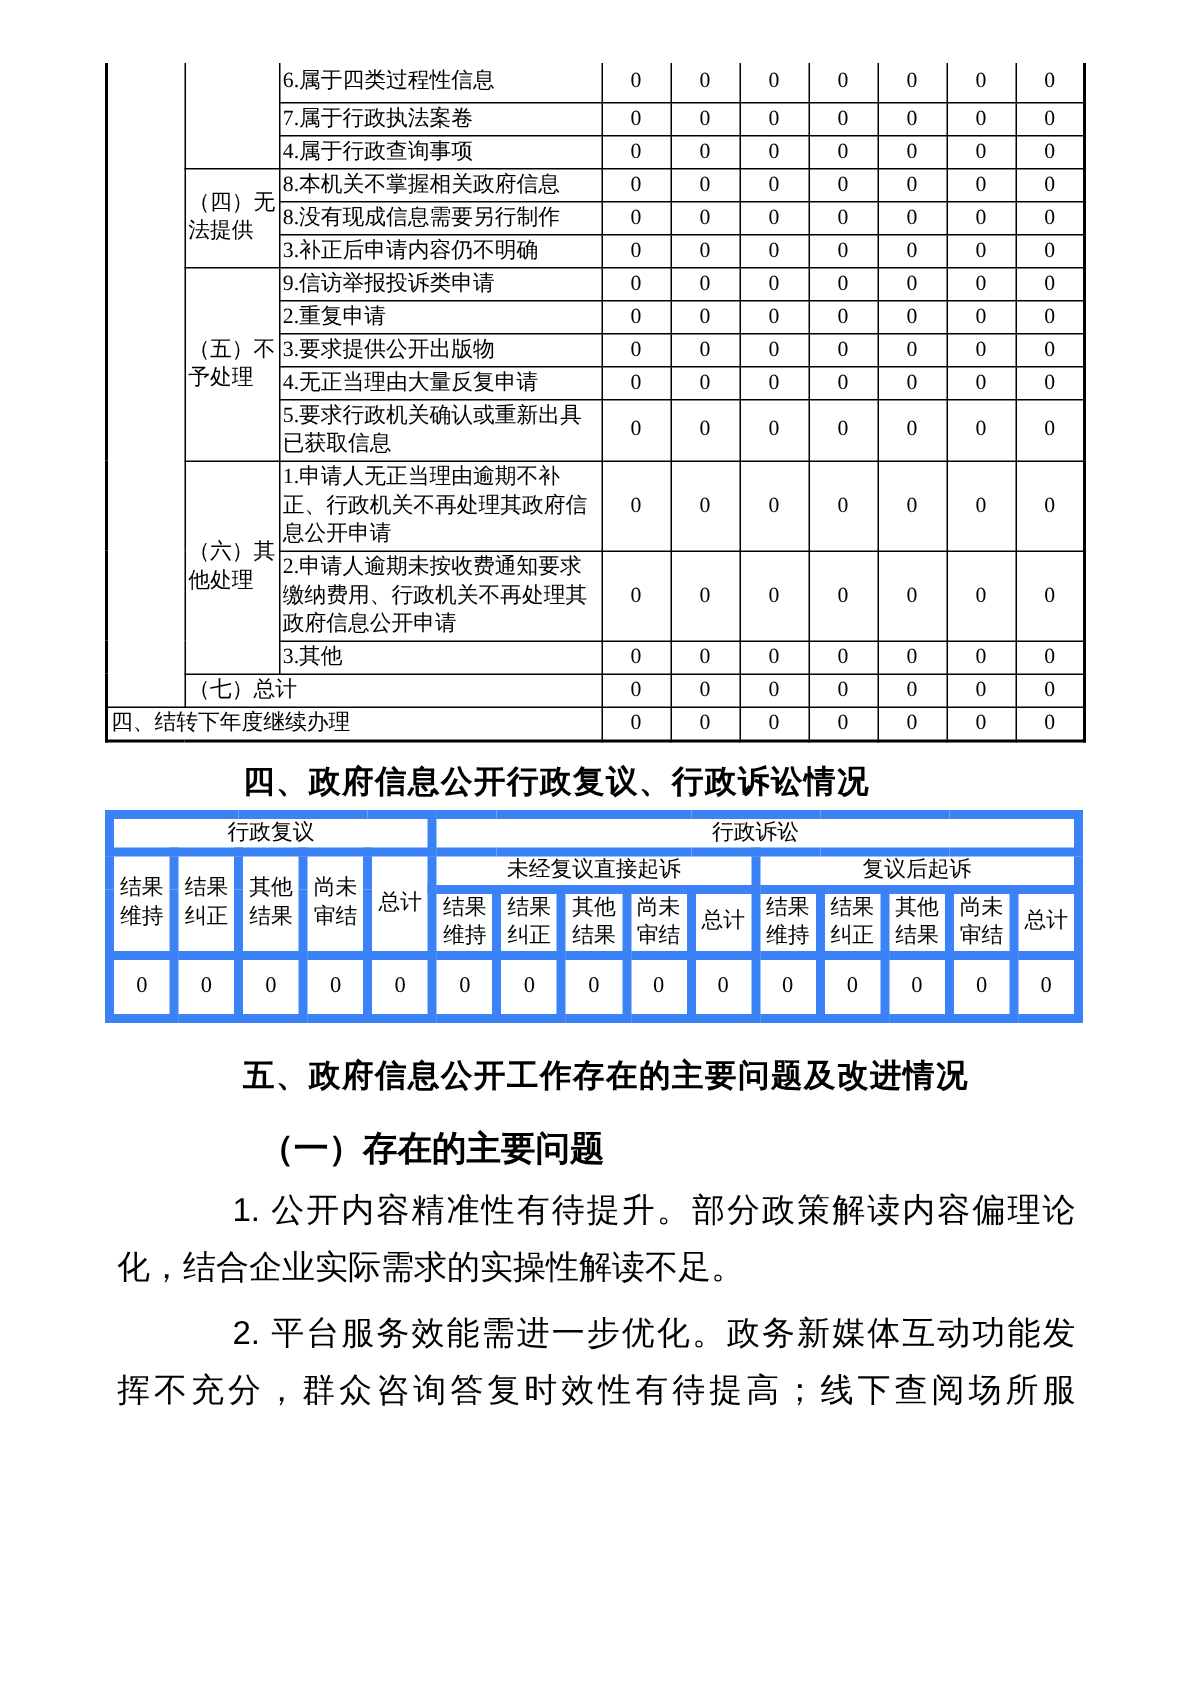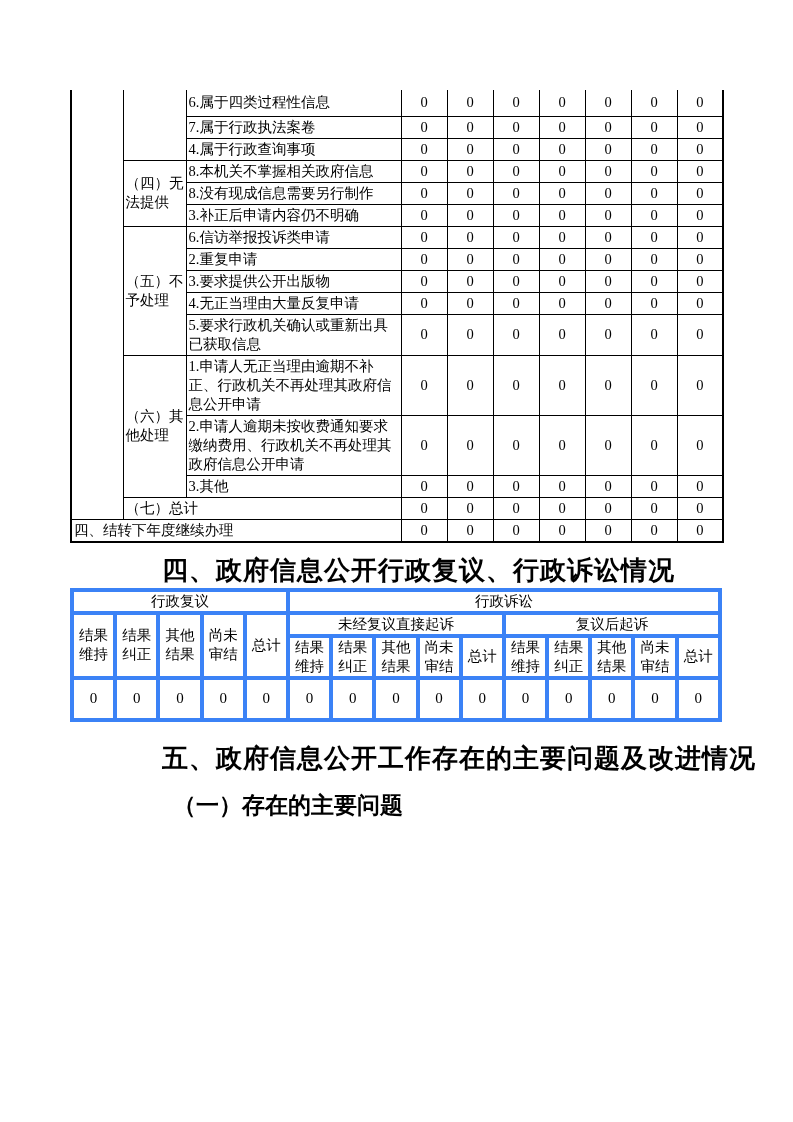--- a/index.html
+++ b/index.html
@@ -21,54 +21,54 @@
   
   table {
     border-collapse: collapse;
     table-layout: fixed;
     width: 652px;
     font-family: "Liberation Serif", "DejaVu Serif", serif;
     color: #000;
   }
 
   
-  #table1 { margin-top: 90px; border: 2px solid #000; border-top: 0; }
+  #table1 { margin-top: 42px; border: 2px solid #000; border-top: 0; }
   #table1 td {
     border: 1px solid #000;
     font-size: 14.5px;
     line-height: 19px;
     padding: 1px 2px;
     height: 22px;
     vertical-align: middle;
     overflow: hidden;
   }
   #table1 tr:first-child > td { border-top: 0; height: 26px; }
   .t1-spacer { }
   .t1-cat  { font-size: 14px; padding: 1px 1px 1px 2px; }
   .t1-item { text-align: left; padding: 2px 2px 2px 4px; }
   .t1-val  { text-align: center; font-size: 15px; }
   .t1-total { padding-left: 8px; }
   .t1-carry { padding-left: 4px; }
 
   
   .sec-title {
-    font-size: 26px;
+    font-size: 21px;
     font-weight: bold;
     line-height: 24px;
     padding-left: 92px;
     letter-spacing: 1px;
     white-space: nowrap;
   }
   #sec4-title { margin-top: 15px; }
   #sec5-title { margin-top: 24px; }
 
   
   #table2 { margin-top: 6px; border: 2px solid #000; }
   #table2 td {
-    border: 4px solid #3b82f6;
+    border: 6px solid #3b82f6;
     font-size: 14.5px;
     line-height: 19px;
     padding: 0 1px;
     text-align: center;
     vertical-align: middle;
     overflow: hidden;
   }
   #table2 .g1 { height: 23px; }
   #table2 .g2 { height: 22px; }
   #table2 .sub { height: 42px; }
@@ -178,21 +178,21 @@
             <td class="t1-val">0</td>
             <td class="t1-val">0</td>
             <td class="t1-val">0</td>
             <td class="t1-val">0</td>
             <td class="t1-val">0</td>
             <td class="t1-val">0</td>
             <td class="t1-val">0</td>
           </tr>
           <tr>
             <td class="t1-cat" rowspan="5">（五）不予处理</td>
-            <td class="t1-item">6.信访举报投诉类申请</td>
+            <td class="t1-item">9.信访举报投诉类申请</td>
             <td class="t1-val">0</td>
             <td class="t1-val">0</td>
             <td class="t1-val">0</td>
             <td class="t1-val">0</td>
             <td class="t1-val">0</td>
             <td class="t1-val">0</td>
             <td class="t1-val">0</td>
           </tr>
           <tr>
             <td class="t1-item">2.重复申请</td>
@@ -351,15 +351,25 @@
           <td class="val">0</td>
           <td class="val">0</td>
         </tr>
       </tbody>
     </table>
 
     <div class="sec-title" id="sec5-title">五、政府信息公开工作存在的主要问题及改进情况</div>
 
     <div class="sub-title">（一）存在的主要问题</div>
 
+    <div class="body-text">
+      <div class="para">
+        <div class="t-line first full">1. 公开内容精准性有待提升。部分政策解读内容偏理论</div>
+        <div class="t-line">化，结合企业实际需求的实操性解读不足。</div>
+      </div>
+      <div class="para">
+        <div class="t-line first full">2. 平台服务效能需进一步优化。政务新媒体互动功能发</div>
+        <div class="t-line full">挥不充分，群众咨询答复时效性有待提高；线下查阅场所服</div>
+      </div>
+    </div>
 
   </div>
 </div>
 
 </body></html>

